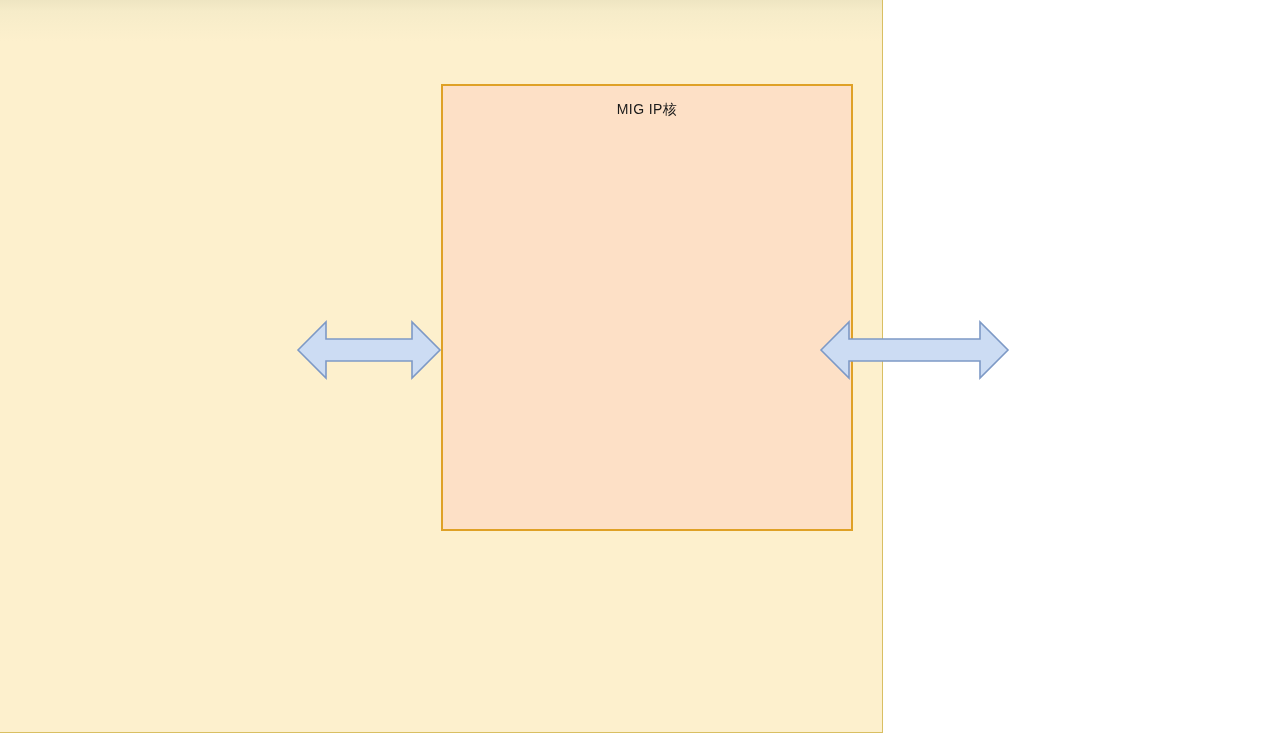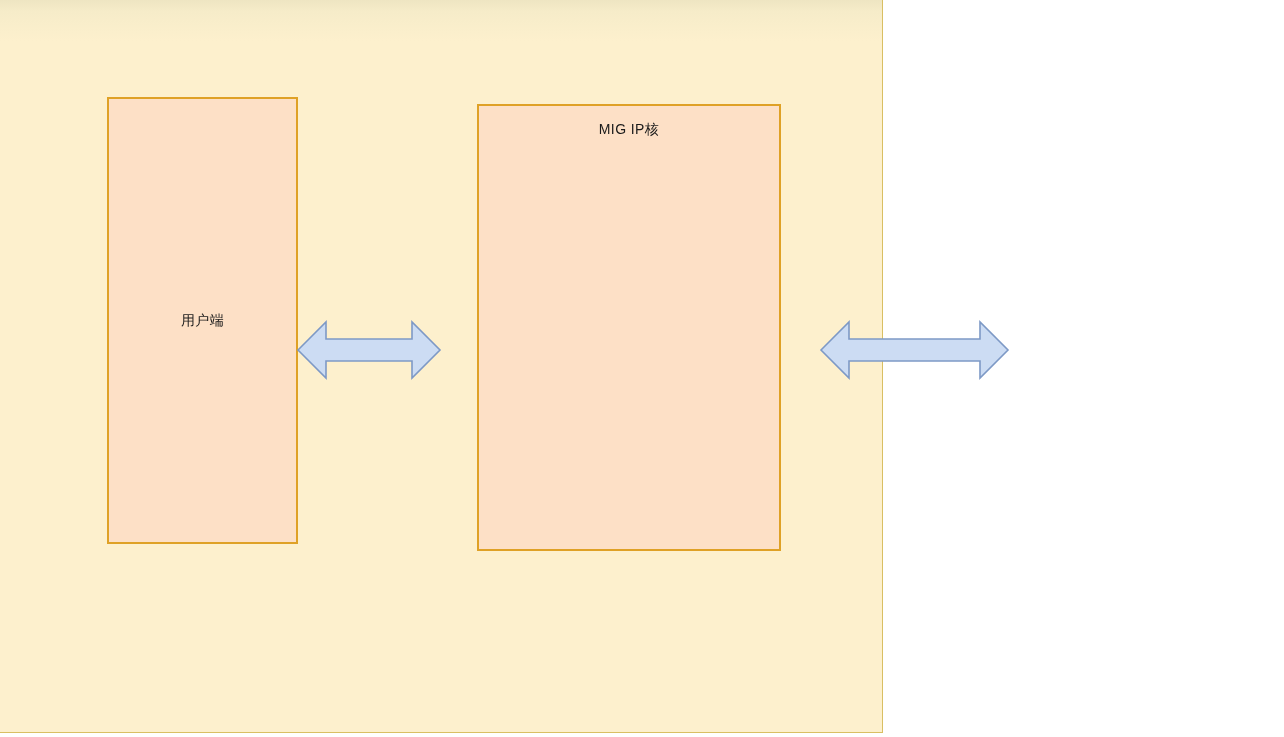--- a/index.html
+++ b/index.html
@@ -64,26 +64,25 @@
   #user-box {
     left: 107px;
     top: 97px;
     width: 191px;
     height: 447px;
   }
 
   
   #mig-box {
     left: 441px;
-    top: 104px;
-    width: 304px;
+    top: 84px;
+    width: 412px;
     height: 447px;
     align-items: flex-start;
     justify-content: center;
-    margin-left: 36px;
   }
   #mig-box .box-label {
     margin-top: 15px;
   }
 
   
   #ddr3-box {
     left: 1008px;
     top: 127px;
     width: 257px;
@@ -112,23 +111,20 @@
     top: 320px;
   }
 </style>
 </head>
 <body>
 
 <div id="canvas">
 
   <div class="outer-container"></div>
 
-  <div class="box box-orange" id="user-box">
-    <span class="box-label">用户端</span>
-  </div>
 
   <div class="box box-orange" id="mig-box">
     <span class="box-label">MIG IP核</span>
   </div>
 
 
   <div class="arrow" id="arrow-left">
     <svg width="144" height="60" viewBox="0 0 144 60">
       <polygon class="arrow-shape" points="1,30 29,2 29,19 115,19 115,2 143,30 115,58 115,41 29,41 29,58"></polygon>
     </svg>

